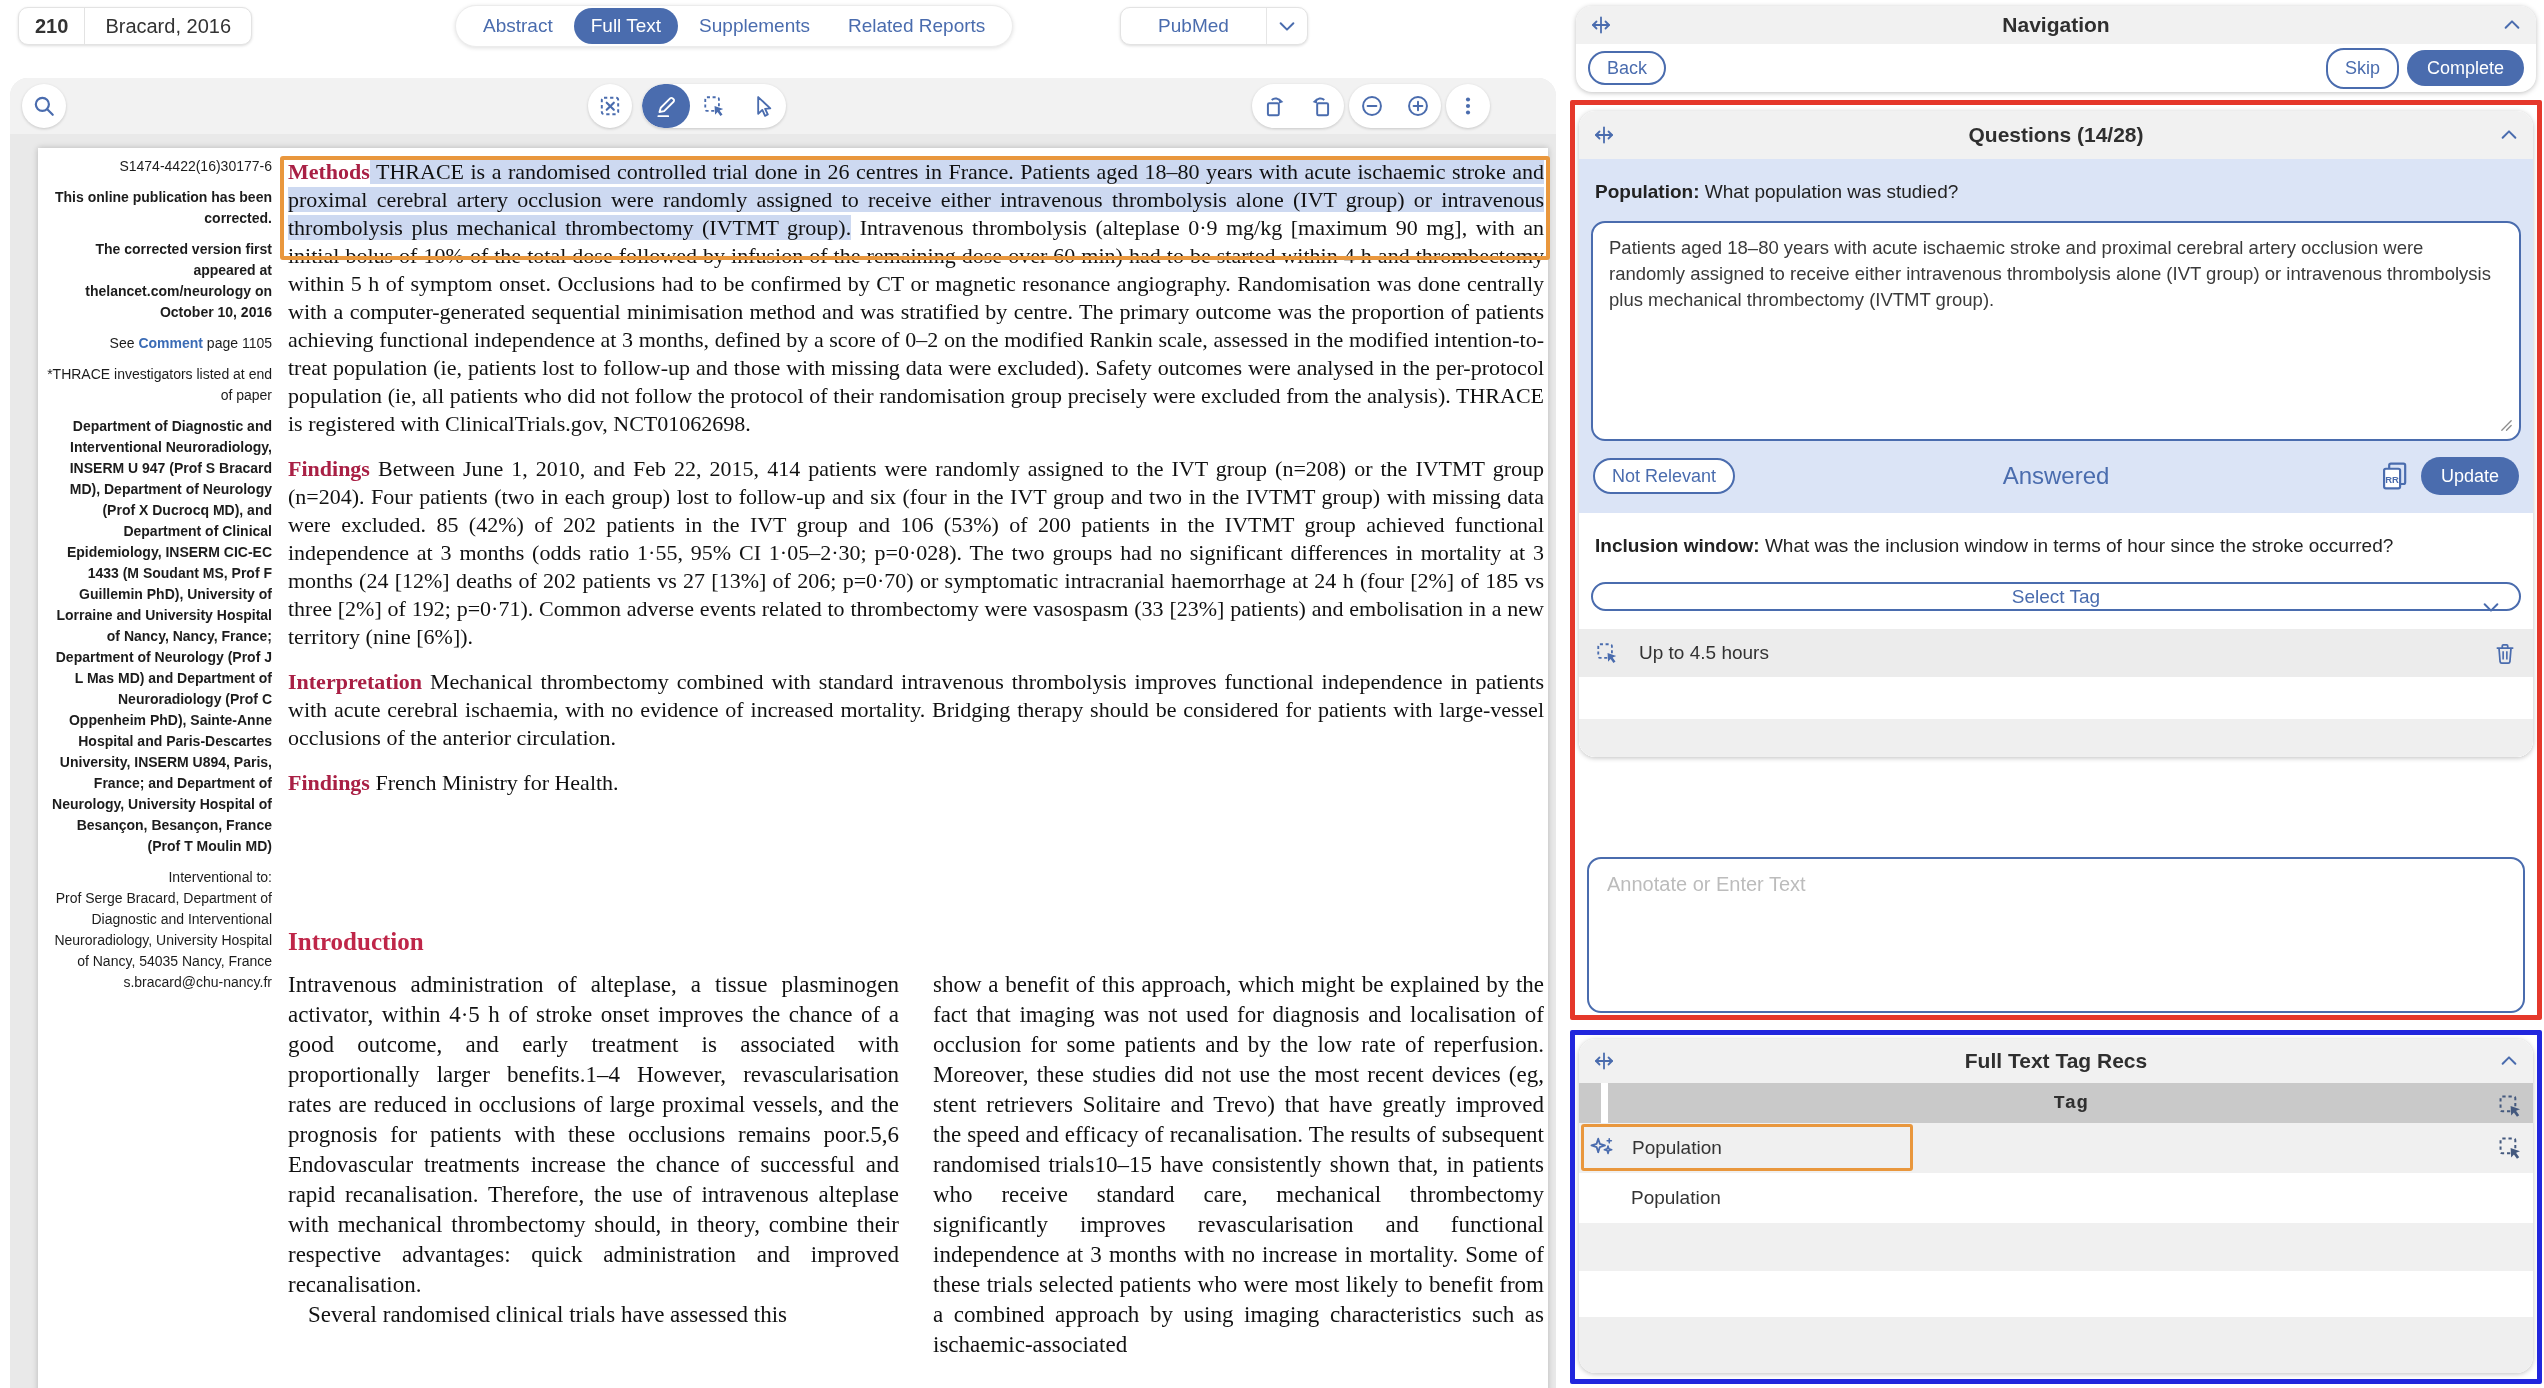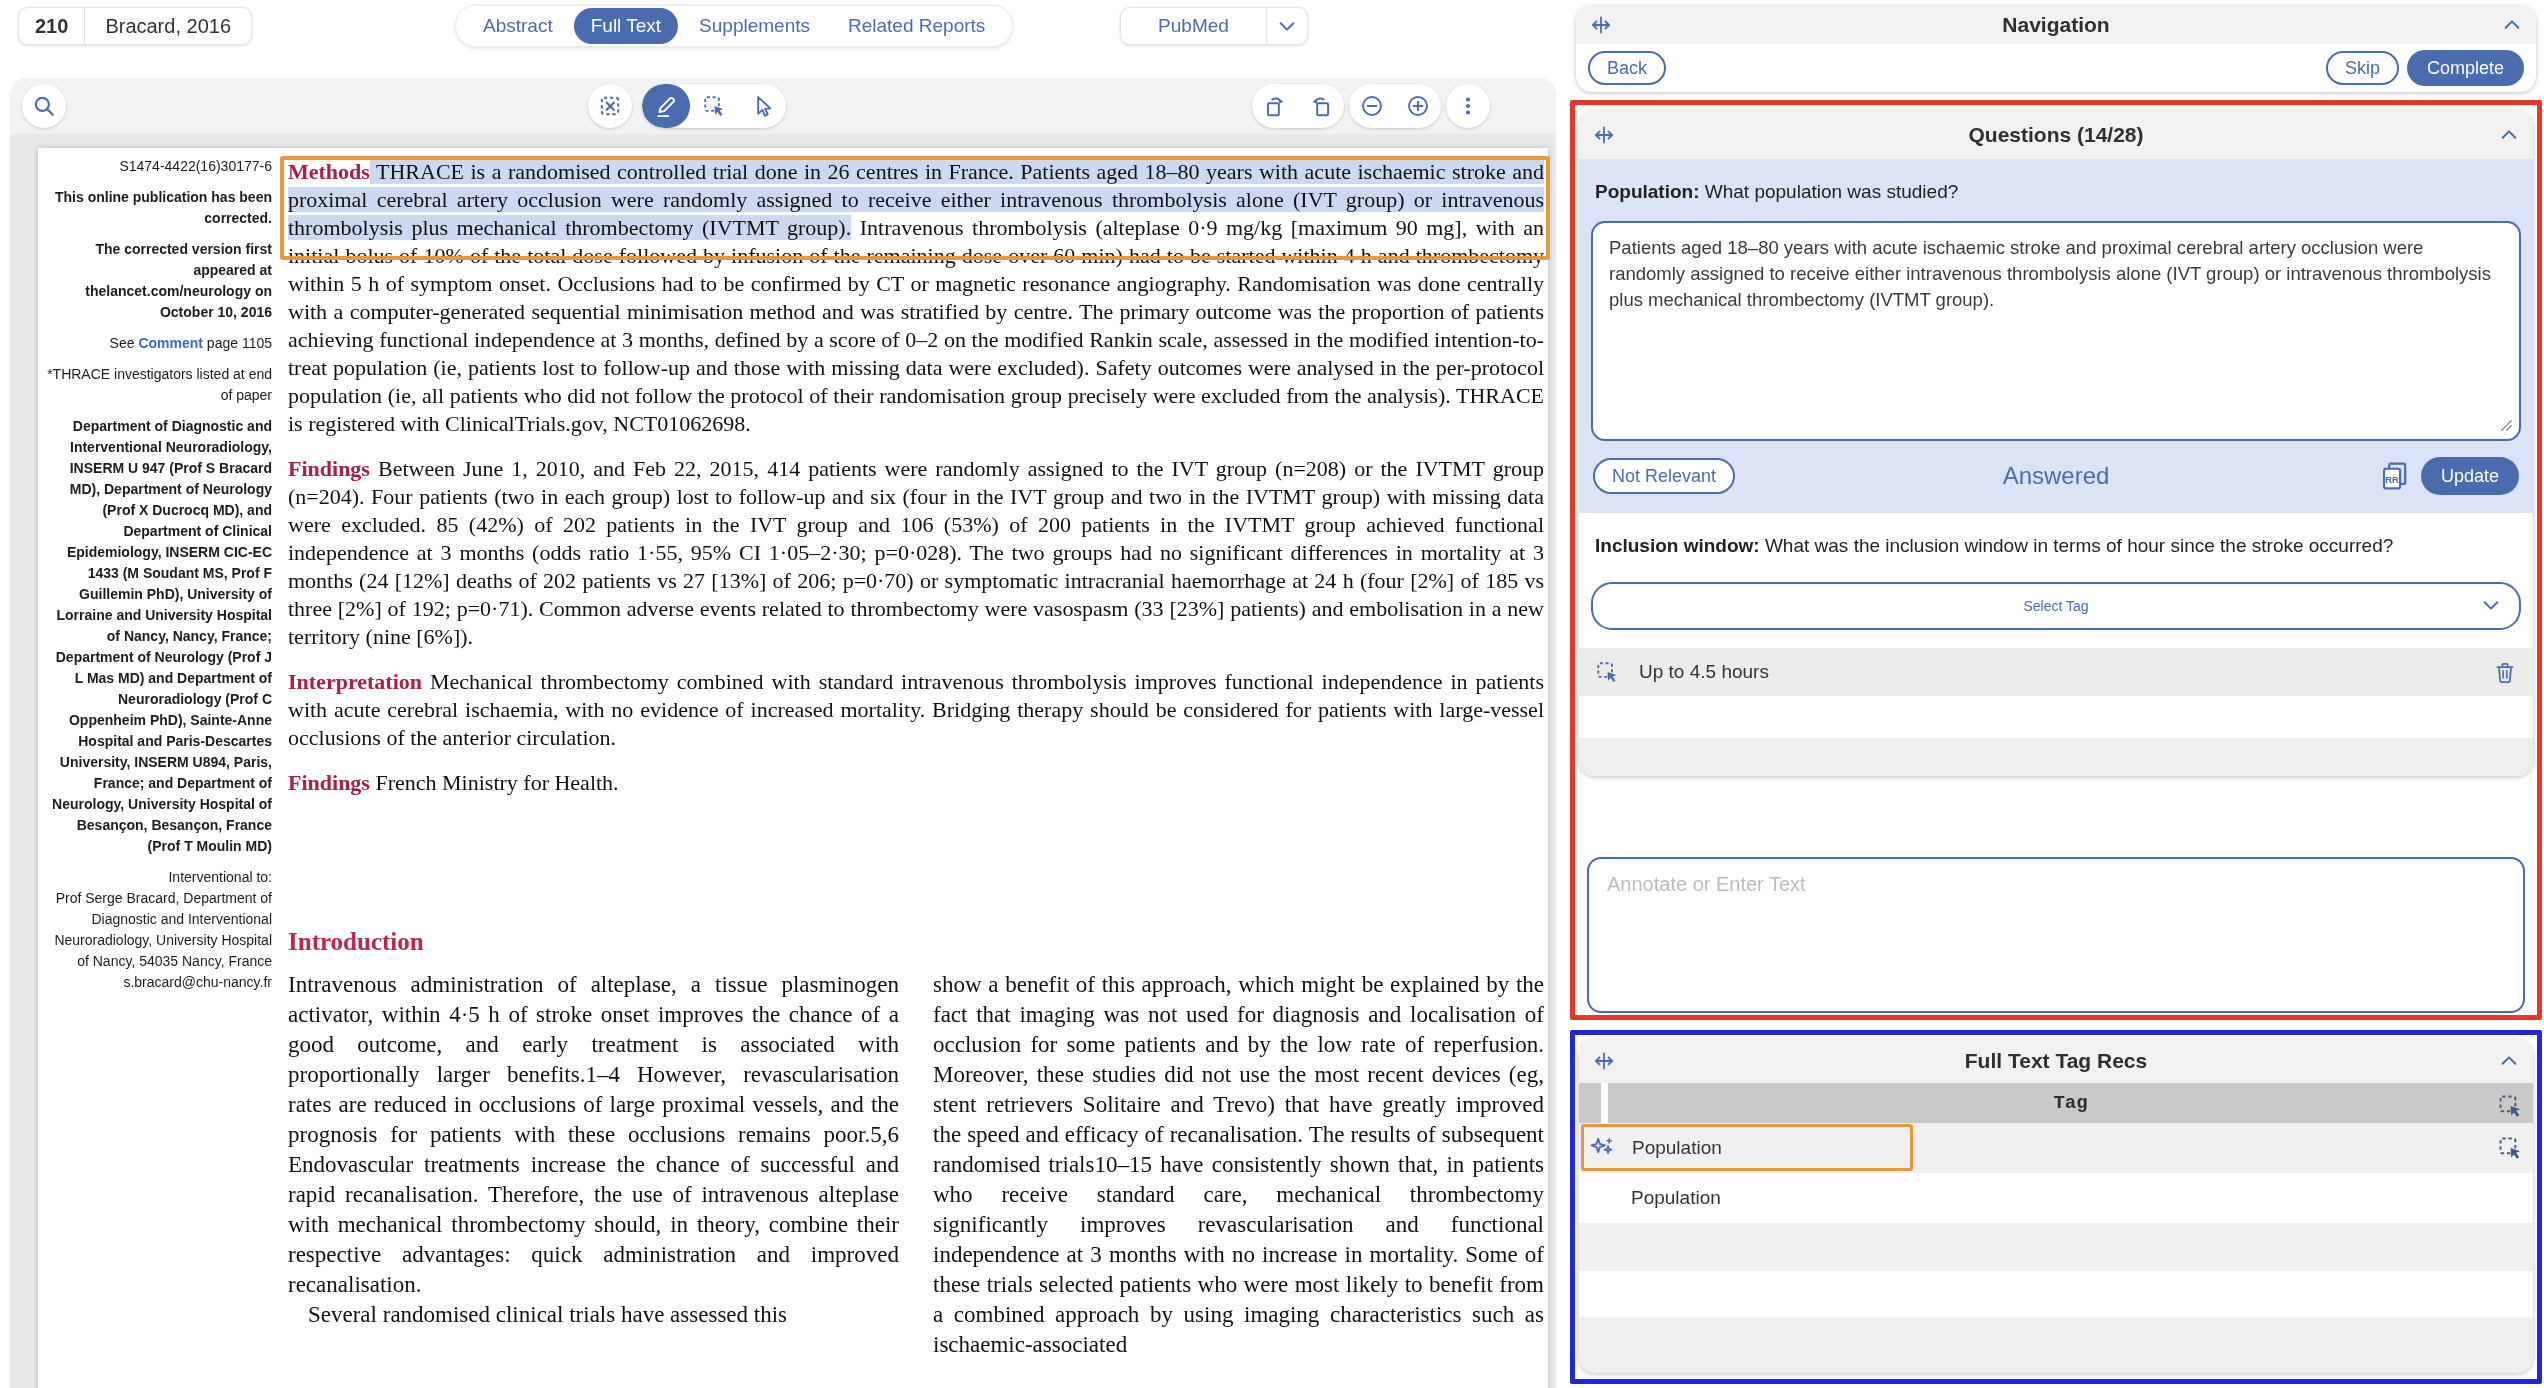--- a/index.html
+++ b/index.html
@@ -79,22 +79,22 @@
   .q-label b, .q-label2 b { font-weight:bold; }
   .ta-wrap { position:relative; }
   textarea.q-ta { display:block; width:100%; height:220px; border:2px solid var(--accent); border-radius:14px; background:#fff;
     font-family:"Liberation Sans", sans-serif; font-size:18.5px; line-height:26px; color:#3a3a3a; padding:12px 16px; resize:none; outline:none; }
   .grip { position:absolute; right:7px; bottom:7px; color:#8d8d8d; }
   .q-actions { display:grid; grid-template-columns:1fr auto 1fr; align-items:center; margin-top:16px; padding:0 2px; }
   .q-actions .mid { text-align:right; color:var(--accent); font-size:24px; }
   .q-actions .rgt { display:flex; align-items:center; justify-content:flex-end; gap:10px; color:var(--accent); }
   .q-white { padding:18px 12px 0; background:#fff; }
   .q-label2 { font-size:19px; line-height:29px; color:#222; padding:0 4px; }
-  .select-tag { margin-top:22px; height:48px; border:2px solid var(--accent); border-radius:21px; position:relative;
-    display:flex; align-items:center; justify-content:center; color:var(--accent); font-size:14px; cursor:pointer; background:#fff; }
+  .select-tag { margin-top:22px; height:29px; border:2px solid var(--accent); border-radius:21px; position:relative;
+    display:flex; align-items:center; justify-content:center; color:var(--accent); font-size:19px; cursor:pointer; background:#fff; }
   .select-tag .chv { position:absolute; right:18px; top:11px; }
   .tag-row { margin:18px -12px 0; height:48px; background:#ececec; display:flex; align-items:center; padding:0 16px; color:#333; font-size:19px; }
   .tag-row .nm { margin-left:20px; flex:1; }
   .tag-row .trash { color:var(--accent); cursor:pointer; display:flex; }
   .q-spacer { height:42px; }
   .q-foot { height:38px; background:#efefef; margin:0 -12px; border-radius:0 0 16px 16px; }
   .annot-wrap { position:absolute; left:12px; top:752px; right:12px; }
   textarea.annot { display:block; width:100%; height:156px; border:2px solid var(--accent); border-radius:14px; background:#fff;
     font-family:"Liberation Sans", sans-serif; font-size:20px; color:#3a3a3a; padding:14px 18px; resize:none; outline:none; }
   textarea.annot::placeholder { color:#bcbcbc; }
@@ -343,21 +343,21 @@
       <span class="ttl">Navigation</span>
       <span class="hd-right">
           <svg class="ic" width="20" height="20">
             <use href="#i-chup"></use>
           </svg>
         </span>
     </div>
     <div class="nav-body">
       <span class="btn-o" style="height:34px">Back</span>
       <span class="grow"></span>
-      <span class="btn-o" style="height:34px">Skip</span>
+      <span class="btn-o" style="height:41px">Skip</span>
       <span class="btn-f" style="height:36px">Complete</span>
     </div>
   </div>
 
   <div class="red-box" style="border-color: rgb(229, 56, 43);">
     <div class="q-card">
       <div class="card-hd">
         <span class="hd-left">
             <svg class="ic" width="22" height="22">
               <use href="#i-resh"></use>

